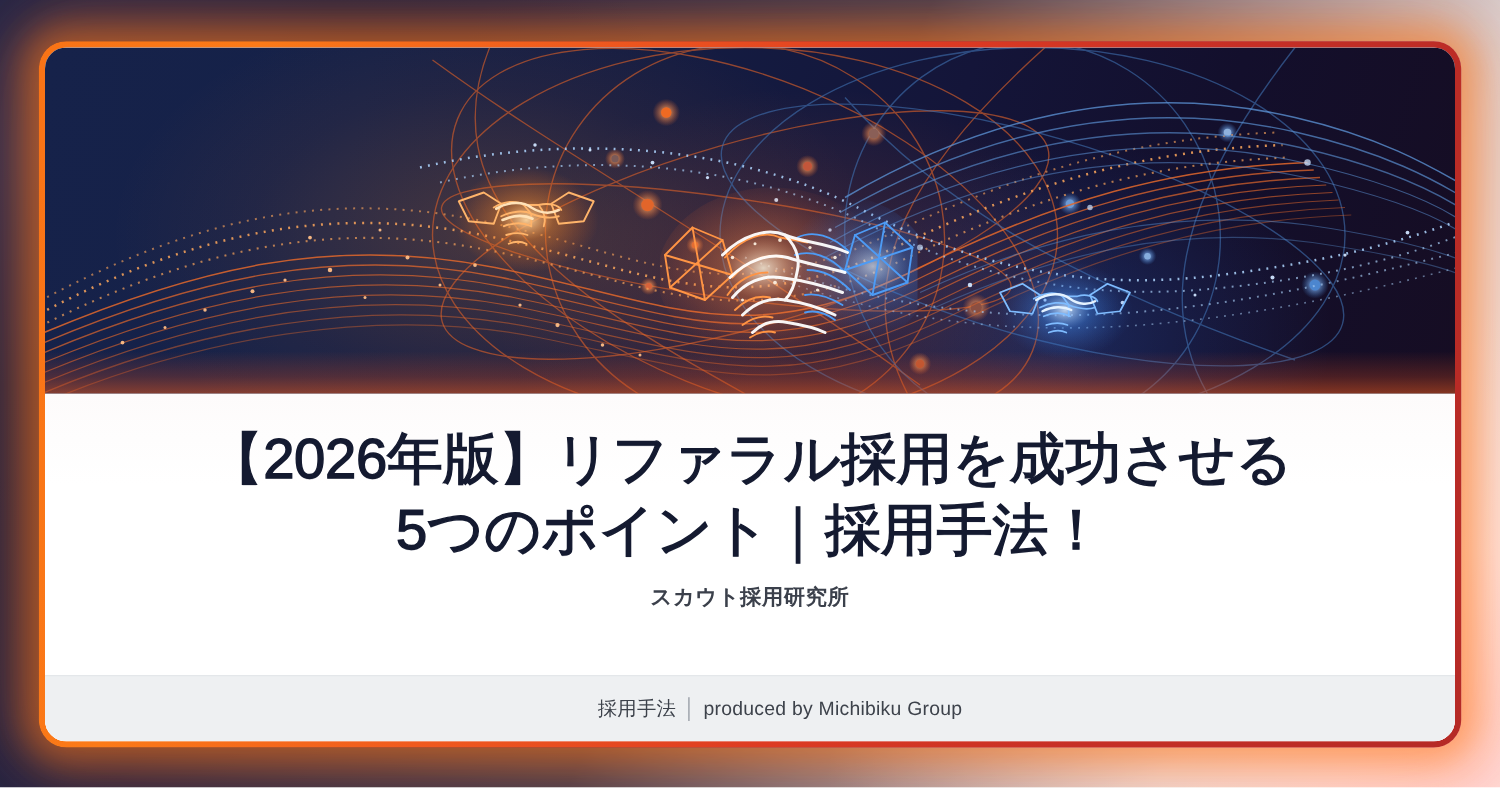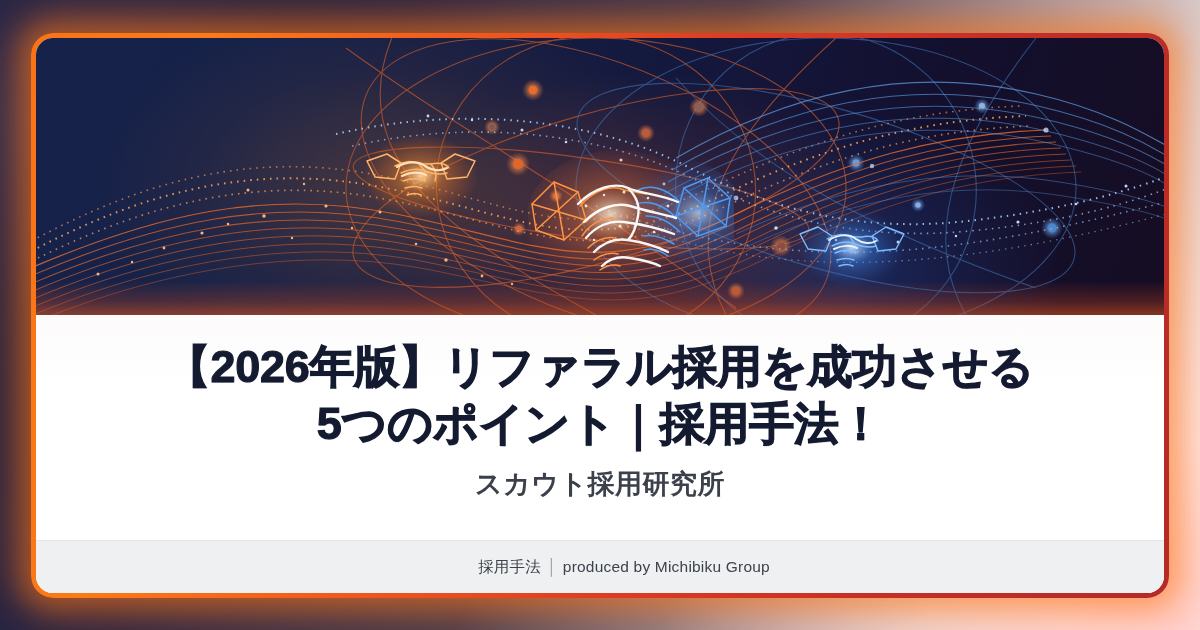--- a/index.html
+++ b/index.html
@@ -103,31 +103,31 @@
     align-items: center;
   }
   .title {
     margin: 0;
     padding-top: 24px;
     width: 1010px;
     text-align: center;
     color: #141a30;
     font-size: 45px;
     line-height: 1.26;
-    font-weight: 700;
+    font-weight: 400;
     letter-spacing: -0.3px;
     font-family: "Liberation Sans", "DejaVu Sans", sans-serif;
     -webkit-text-stroke: 1.1px #141a30;
     text-shadow: 0 1px 0 rgba(20,26,48,0.25);
   }
   .subtitle {
     margin: 0;
     padding-top: 14px;
     color: #3b404b;
-    font-size: 27px;
+    font-size: 17px;
     font-weight: 700;
     letter-spacing: 0.5px;
   }
 
   
   .footer {
     position: absolute;
     left: 0; right: 0; bottom: 0;
     height: 52px;
     background: #eef0f2;

